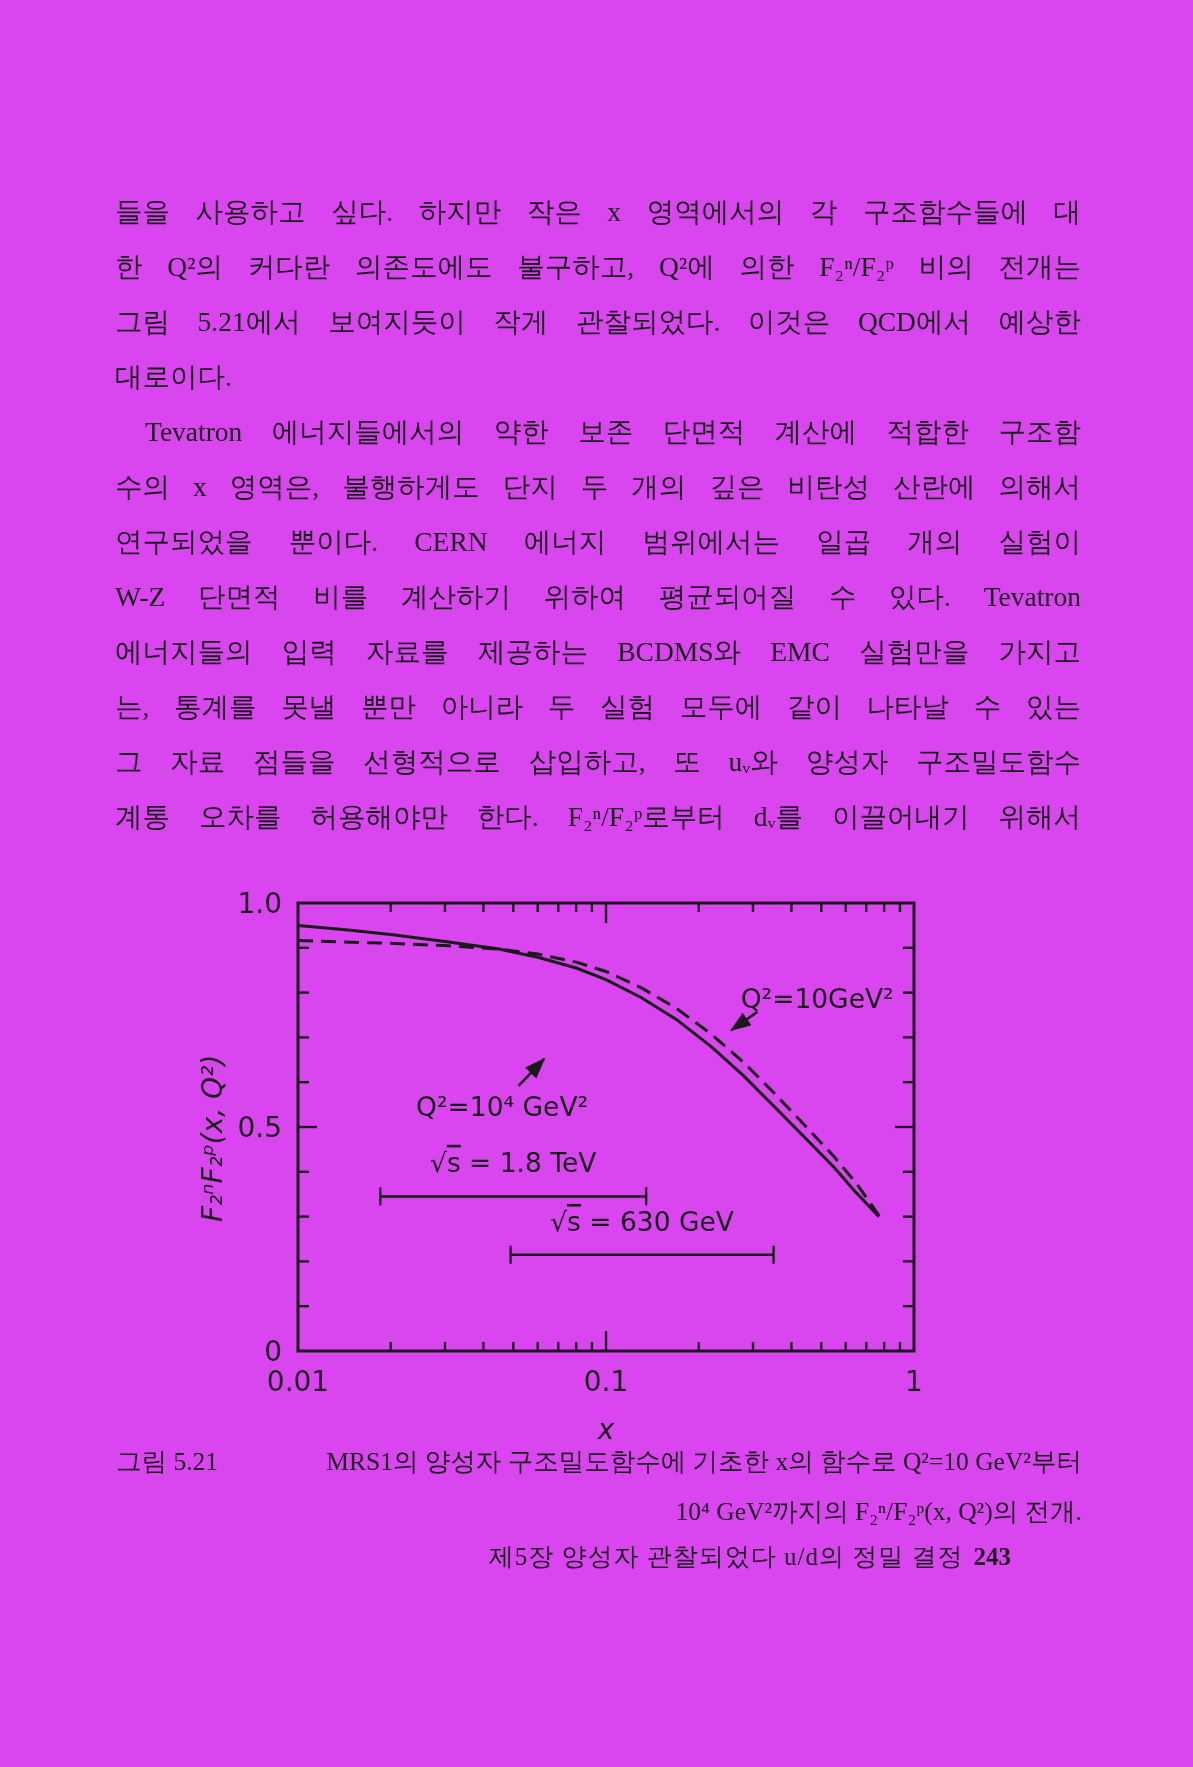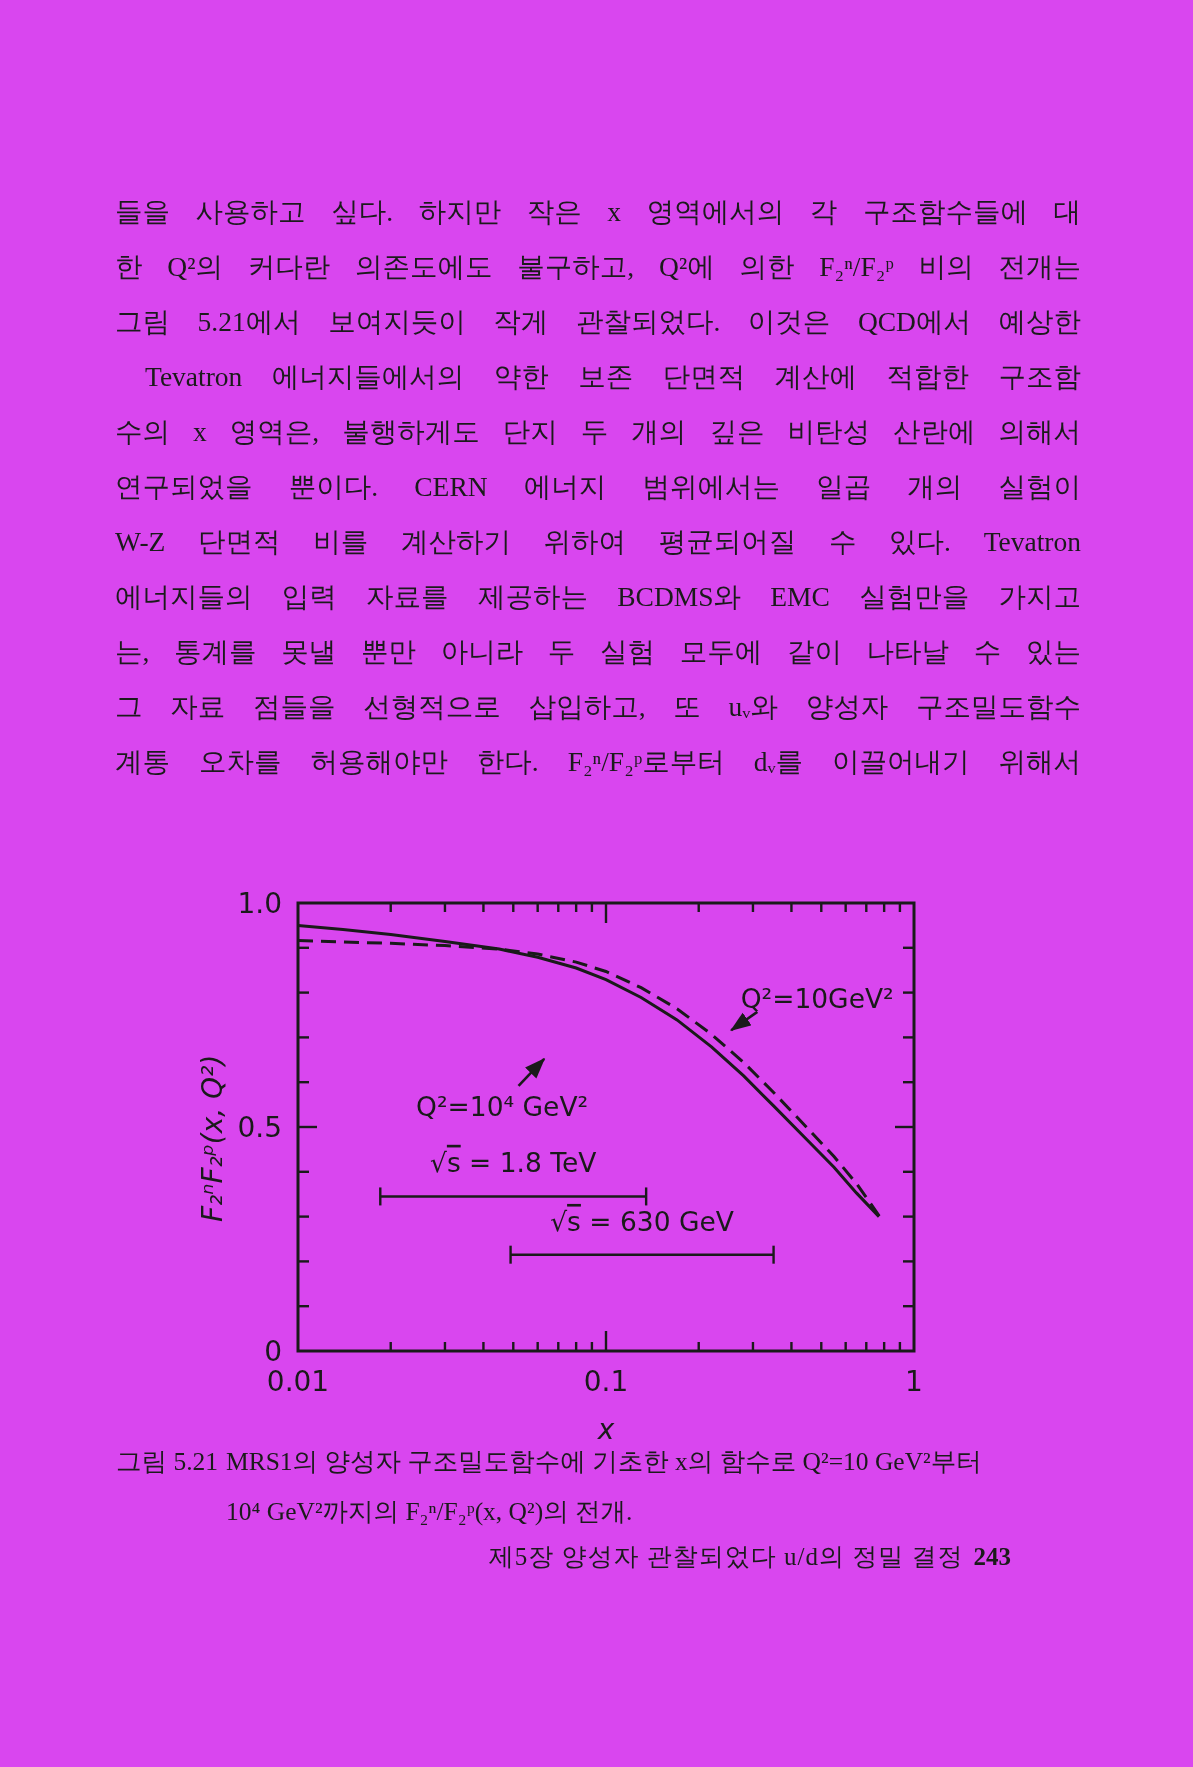--- a/index.html
+++ b/index.html
@@ -13,37 +13,38 @@
     font-size:27.5px;line-height:55px;
   }
   .tline{text-align:justify;text-align-last:justify;}
   .tline.no-just{text-align-last:auto;}
   .tline.indent{text-indent:30px;}
   #chart{position:absolute;left:0;top:0;}
   .caption{
     position:absolute;left:116px;top:1437px;width:966px;
     font-size:25.5px;line-height:50px;display:flex;align-items:flex-start;
   }
-  .caption-label{flex:0 0 auto;margin-right:8px;white-space:nowrap;}
-  .caption-lines{flex:1 1 auto;}
+  .caption-label{flex:0 0 auto;margin-right:16px;white-space:nowrap;}
+  .caption-lines{flex:1 1 auto;text-align:right;}
   .footer{
     position:absolute;top:1540px;right:182px;
     font-size:25px;letter-spacing:1px;white-space:nowrap;
   }
   .footer .pagenum{font-weight:bold;margin-left:10px;letter-spacing:0;}
 </style>
 </head>
 <body>
 
 <div class="page">
 
   <div class="body-text">
     <div class="tline">들을 사용하고 싶다. 하지만 작은 x 영역에서의 각 구조함수들에 대</div>
     <div class="tline">한 Q²의 커다란 의존도에도 불구하고, Q²에 의한 F₂ⁿ/F₂ᵖ 비의 전개는</div>
     <div class="tline">그림 5.21에서 보여지듯이 작게 관찰되었다. 이것은 QCD에서 예상한</div>
+    <div class="tline no-just">대로이다.</div>
     <div class="tline indent">Tevatron 에너지들에서의 약한 보존 단면적 계산에 적합한 구조함</div>
     <div class="tline">수의 x 영역은, 불행하게도 단지 두 개의 깊은 비탄성 산란에 의해서</div>
     <div class="tline">연구되었을 뿐이다. CERN 에너지 범위에서는 일곱 개의 실험이</div>
     <div class="tline">W-Z 단면적 비를 계산하기 위하여 평균되어질 수 있다. Tevatron</div>
     <div class="tline">에너지들의 입력 자료를 제공하는 BCDMS와 EMC 실험만을 가지고</div>
     <div class="tline">는, 통계를 못낼 뿐만 아니라 두 실험 모두에 같이 나타날 수 있는</div>
     <div class="tline">그 자료 점들을 선형적으로 삽입하고, 또 uᵥ와 양성자 구조밀도함수</div>
     <div class="tline">계통 오차를 허용해야만 한다. F₂ⁿ/F₂ᵖ로부터 dᵥ를 이끌어내기 위해서</div>
   </div>
 

